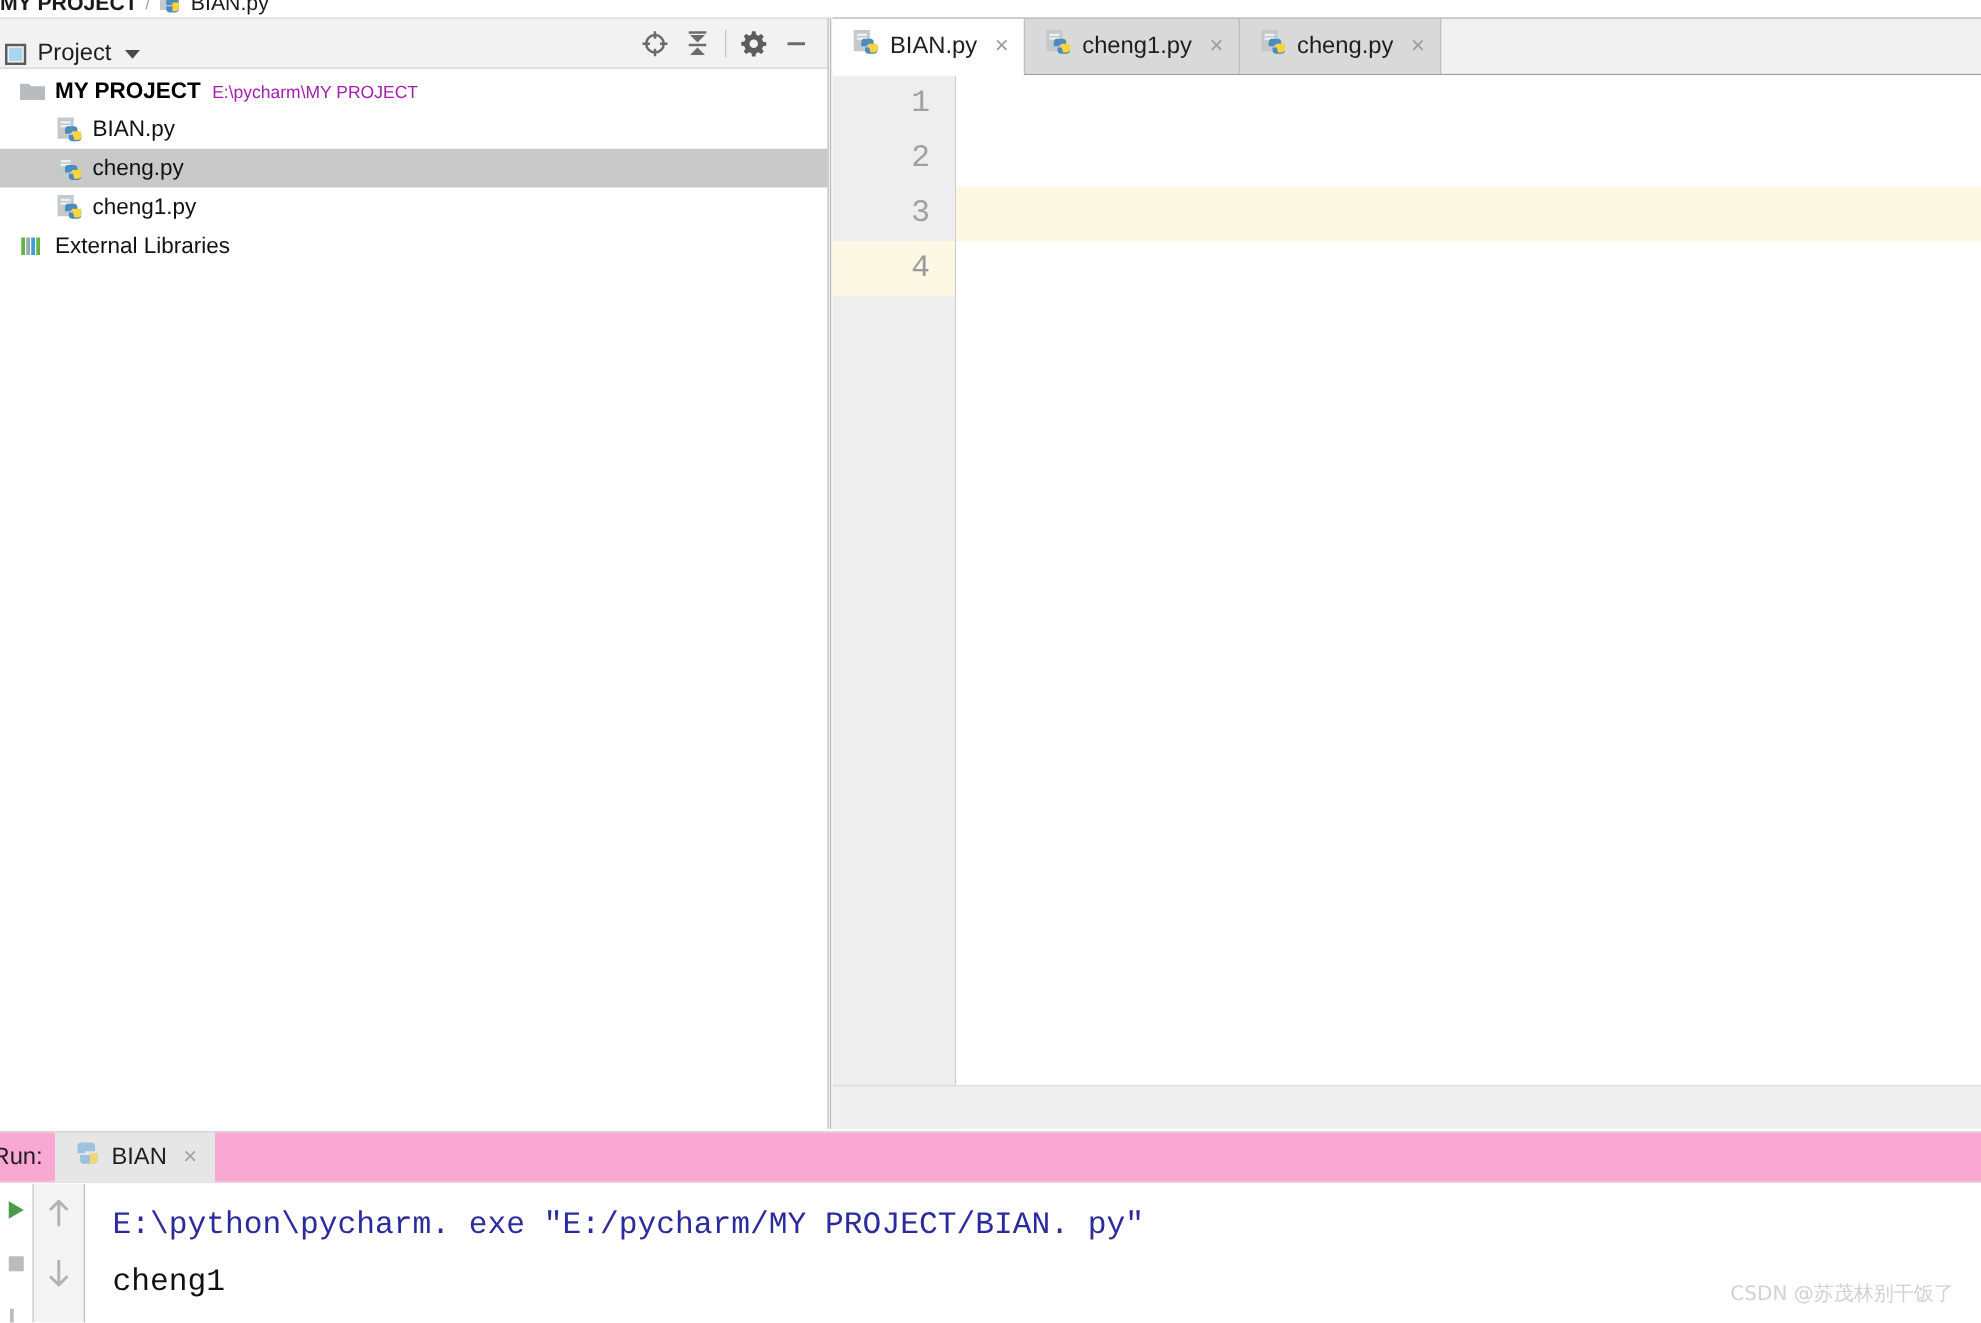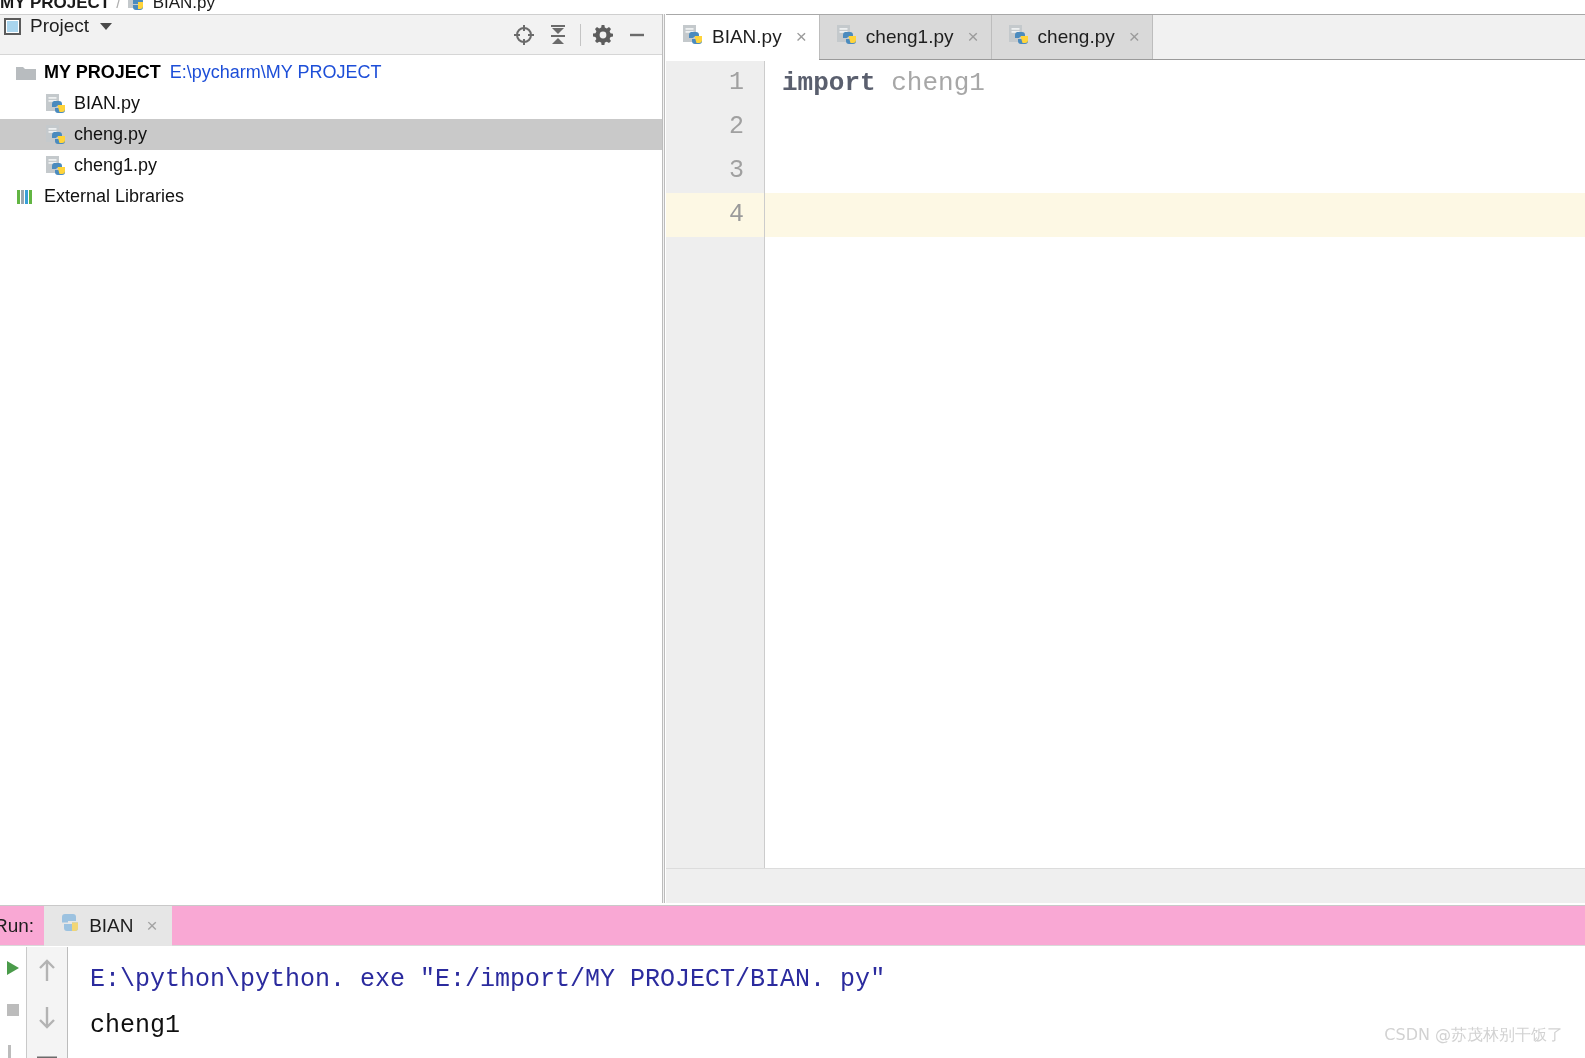--- a/index.html
+++ b/index.html
@@ -26,21 +26,21 @@
   
   .project-panel {
     position: absolute; left: 0; top: 14px; width: 662px; height: 889px;
     background: #ffffff;
     border-top: 1px solid #cfcfcf;
   }
   .project-header {
     position: relative; height: 40px; width: 100%;
     background: #f2f2f2;
     border-bottom: 1px solid #d6d6d6;
-    display: flex; align-items: flex-start;
+    display: flex; align-items: flex-end;
   }
   .ph-title { display: flex; align-items: center; gap: 9px; padding-left: 4px; }
   .ph-square {
     width: 17px; height: 17px; background: #ffffff;
     border: 2px solid #5b5b5b;
     position: relative;
   }
   .ph-square::after {
     content: ""; position: absolute; left: 1px; top: 1px;
     width: 11px; height: 11px; background: #a9d5ee;
@@ -69,21 +69,21 @@
   }
   .tree-row.selected { background: #c9c9c9; }
   .tree-row .ticon {
     width: 24px; height: 24px; margin-right: 6px;
     display: inline-flex; align-items: center; justify-content: center;
     flex: 0 0 auto;
   }
   .lvl1 { padding-left: 14px; }
   .lvl2 { padding-left: 44px; }
   .proj-name { font-weight: bold; color: #000; font-size: 18px; }
-  .proj-path { color: #1d4ed8; font-size: 18px; margin-left: 9px; font-weight: normal; }
+  .proj-path { color: #a21caf; font-size: 14px; margin-left: 9px; font-weight: normal; }
 
   
   .vsplit {
     position: absolute; left: 662px; top: 14px; width: 3px; height: 889px;
     background: #f2f2f2; border-left: 1px solid #bcbcbc; border-right: 1px solid #bcbcbc;
   }
 
   
   .editor-area {
     position: absolute; left: 666px; top: 14px; right: 0; height: 889px;
@@ -373,21 +373,20 @@
     </div>
 
     <div class="code-wrap">
       <div class="gutter">
         <div class="lnum">1</div>
         <div class="lnum">2</div>
         <div class="lnum">3</div>
         <div class="lnum cur">4</div>
       </div>
       <div class="code-lines">
-        <div class="cline"><span class="kw">import</span><span> </span><span class="ident">cheng1</span></div>
         <div class="cline"></div>
         <div class="cline"></div>
         <div class="cline cur"></div>
       </div>
       <div class="editor-bottom"></div>
     </div>
   </div>
 
   <div class="run-panel">
     <div class="run-tabrow">
@@ -439,21 +438,21 @@
         <span>
           <svg width="26" height="22" viewBox="0 0 26 22">
             <line x1="3" y1="5" x2="23" y2="5" stroke="#6b6b6b" stroke-width="3"></line>
             <line x1="3" y1="12" x2="20" y2="12" stroke="#6b6b6b" stroke-width="3"></line>
             <path d="M20 12c3 0 3 5 0 5h-7" fill="none" stroke="#6b6b6b" stroke-width="3"></path>
           </svg>
         </span>
       </div>
 
       <div class="console">
-        <div class="cout cmd">E:\python\python. exe ″E:/import/MY PROJECT/BIAN. py″</div>
+        <div class="cout cmd">E:\python\pycharm. exe ″E:/pycharm/MY PROJECT/BIAN. py″</div>
         <div class="cout res">cheng1</div>
       </div>
     </div>
 
     <div class="watermark">CSDN @苏茂林别干饭了</div>
   </div>
 
 </div>
 
 </body></html>

